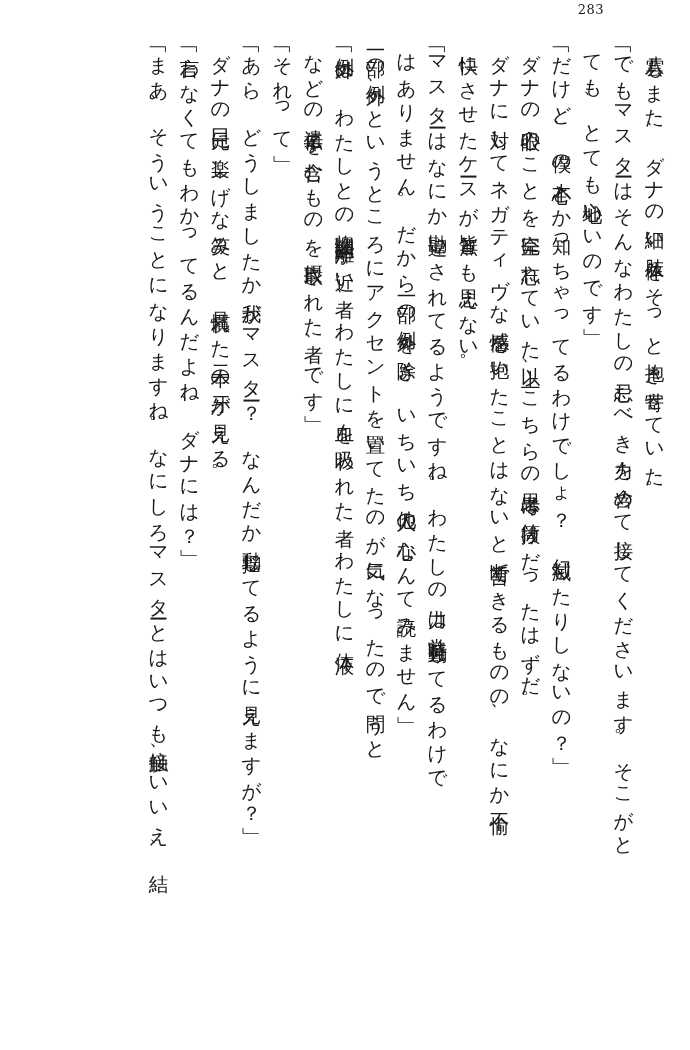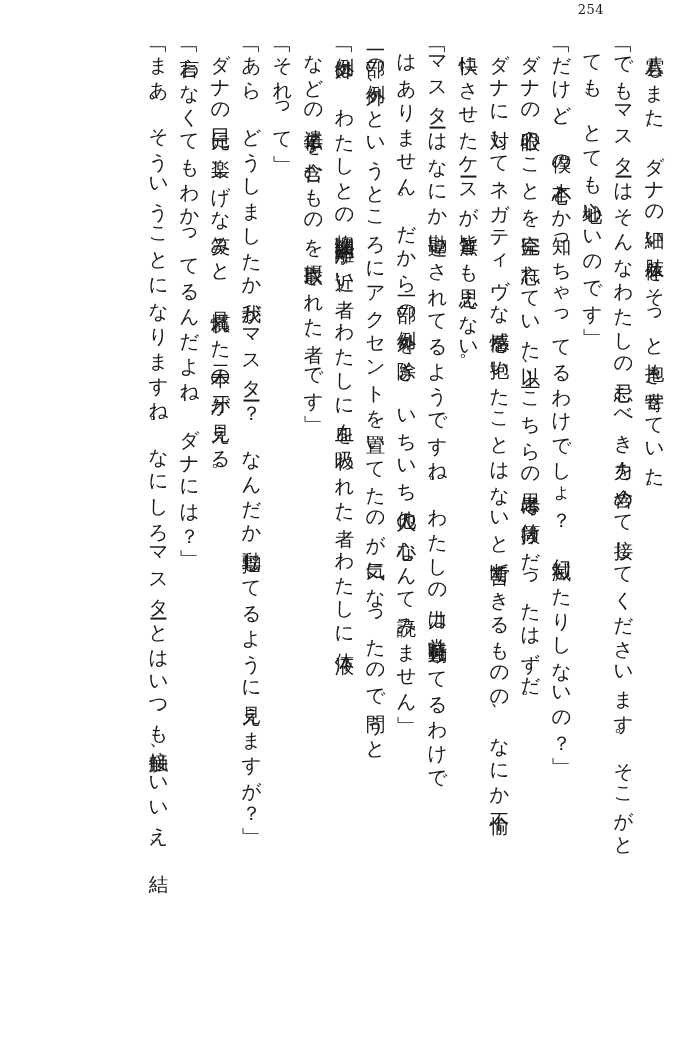--- a/index.html
+++ b/index.html
@@ -51,21 +51,21 @@
     flex: 0 0 31px;
     color: #1a1a1a;
     white-space: pre;
     overflow: visible;
   }
 </style>
 </head>
 <body>
 
 <div class="page">
-  <div class="page-number">254</div>
+  <div class="page-number">283</div>
 
   <div class="body-text">
     <div class="vline">八雲もまた、ダナの細い肢体をそっと抱き寄せていた。</div>
     <div class="vline">「でもマスターはそんなわたしの忌むべき力を含めて接してくださいます。そこがと</div>
     <div class="vline">ても、とても心地いいのです」</div>
     <div class="vline">「だけど、僕の本心とか知っちゃってるわけでしょ？　幻滅したりしないの？」</div>
     <div class="vline">ダナの心眼のことを完全に忘れていた以上、こちらの思考は筒抜けだったはずだ。</div>
     <div class="vline">ダナに対してネガティヴな感情を抱いたことはないと断言できるものの、なにか不愉</div>
     <div class="vline">快にさせたケースが皆無とも思えない。</div>
     <div class="vline">「マスターはなにか勘違いされてるようですね。わたしの力は常時発動してるわけで</div>

